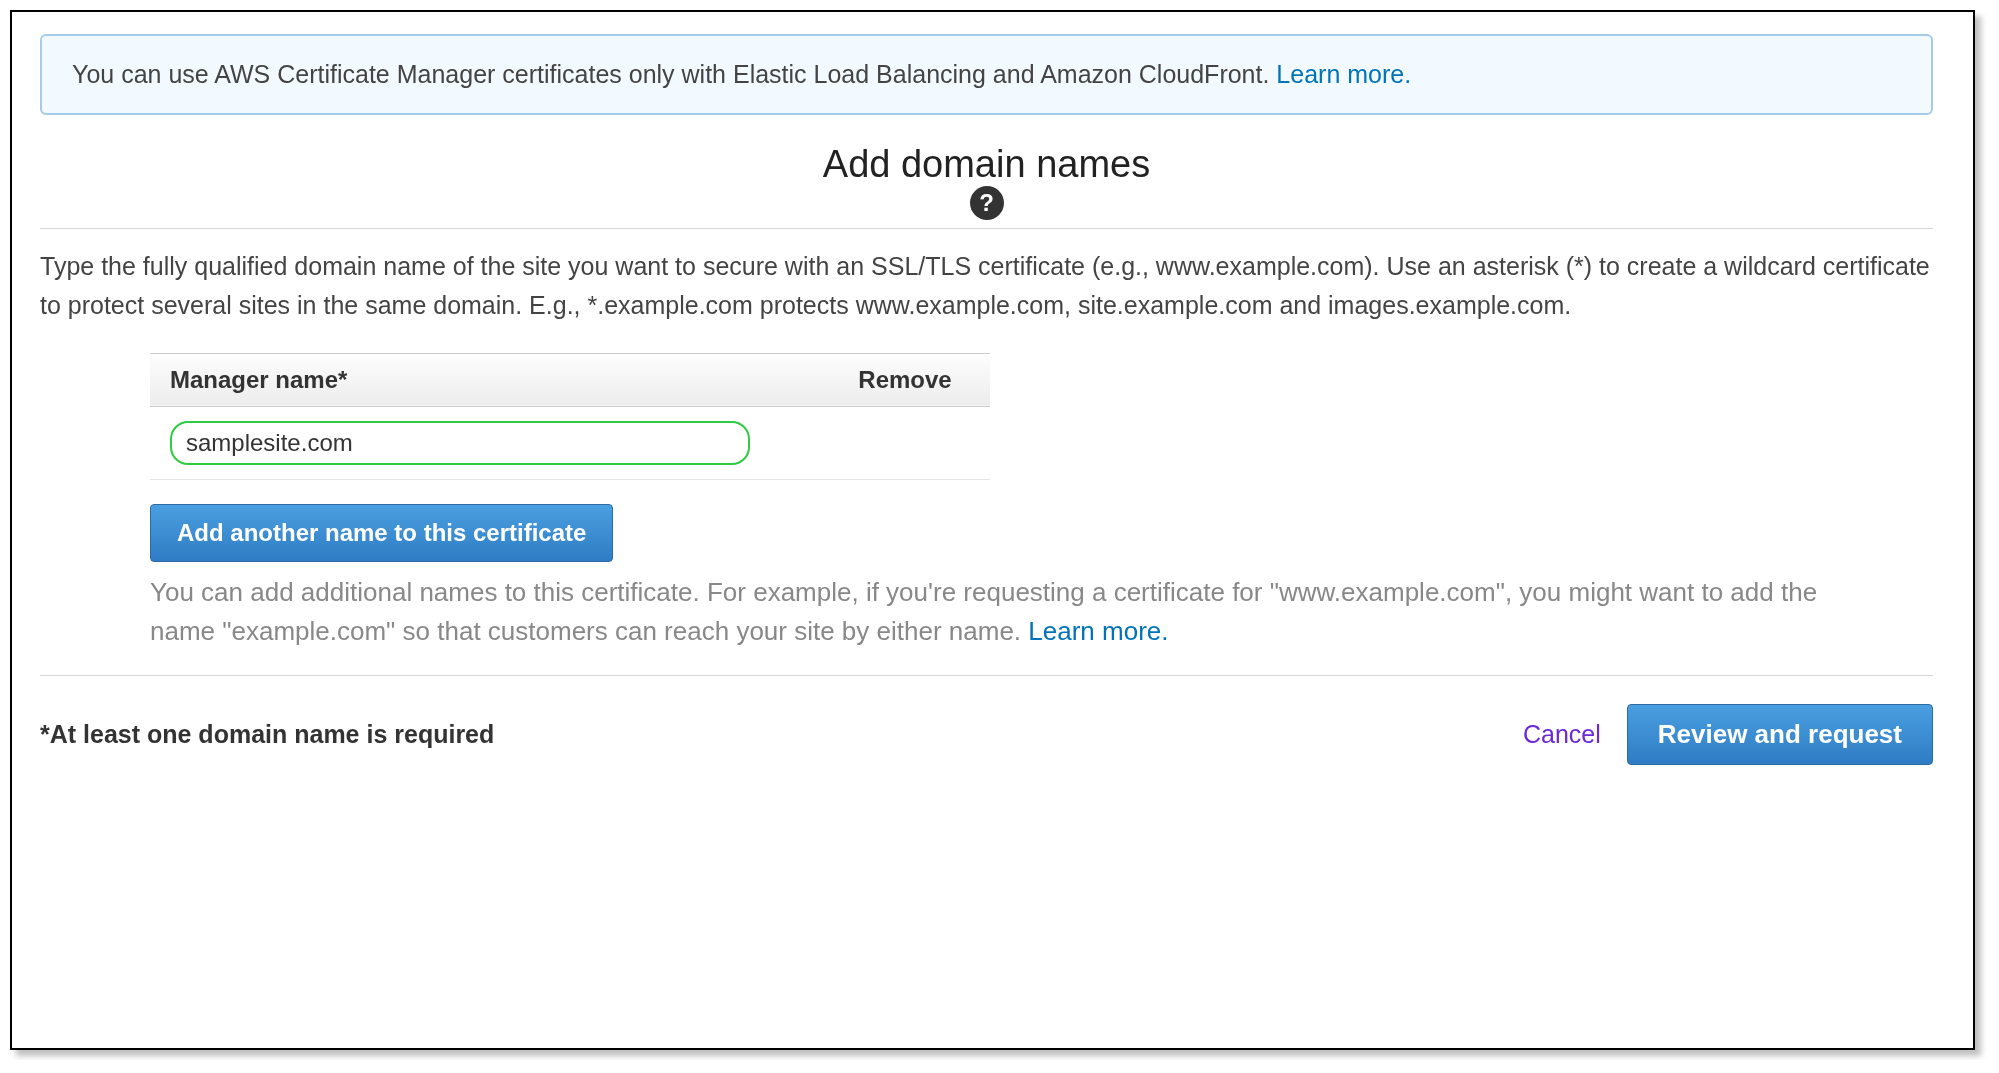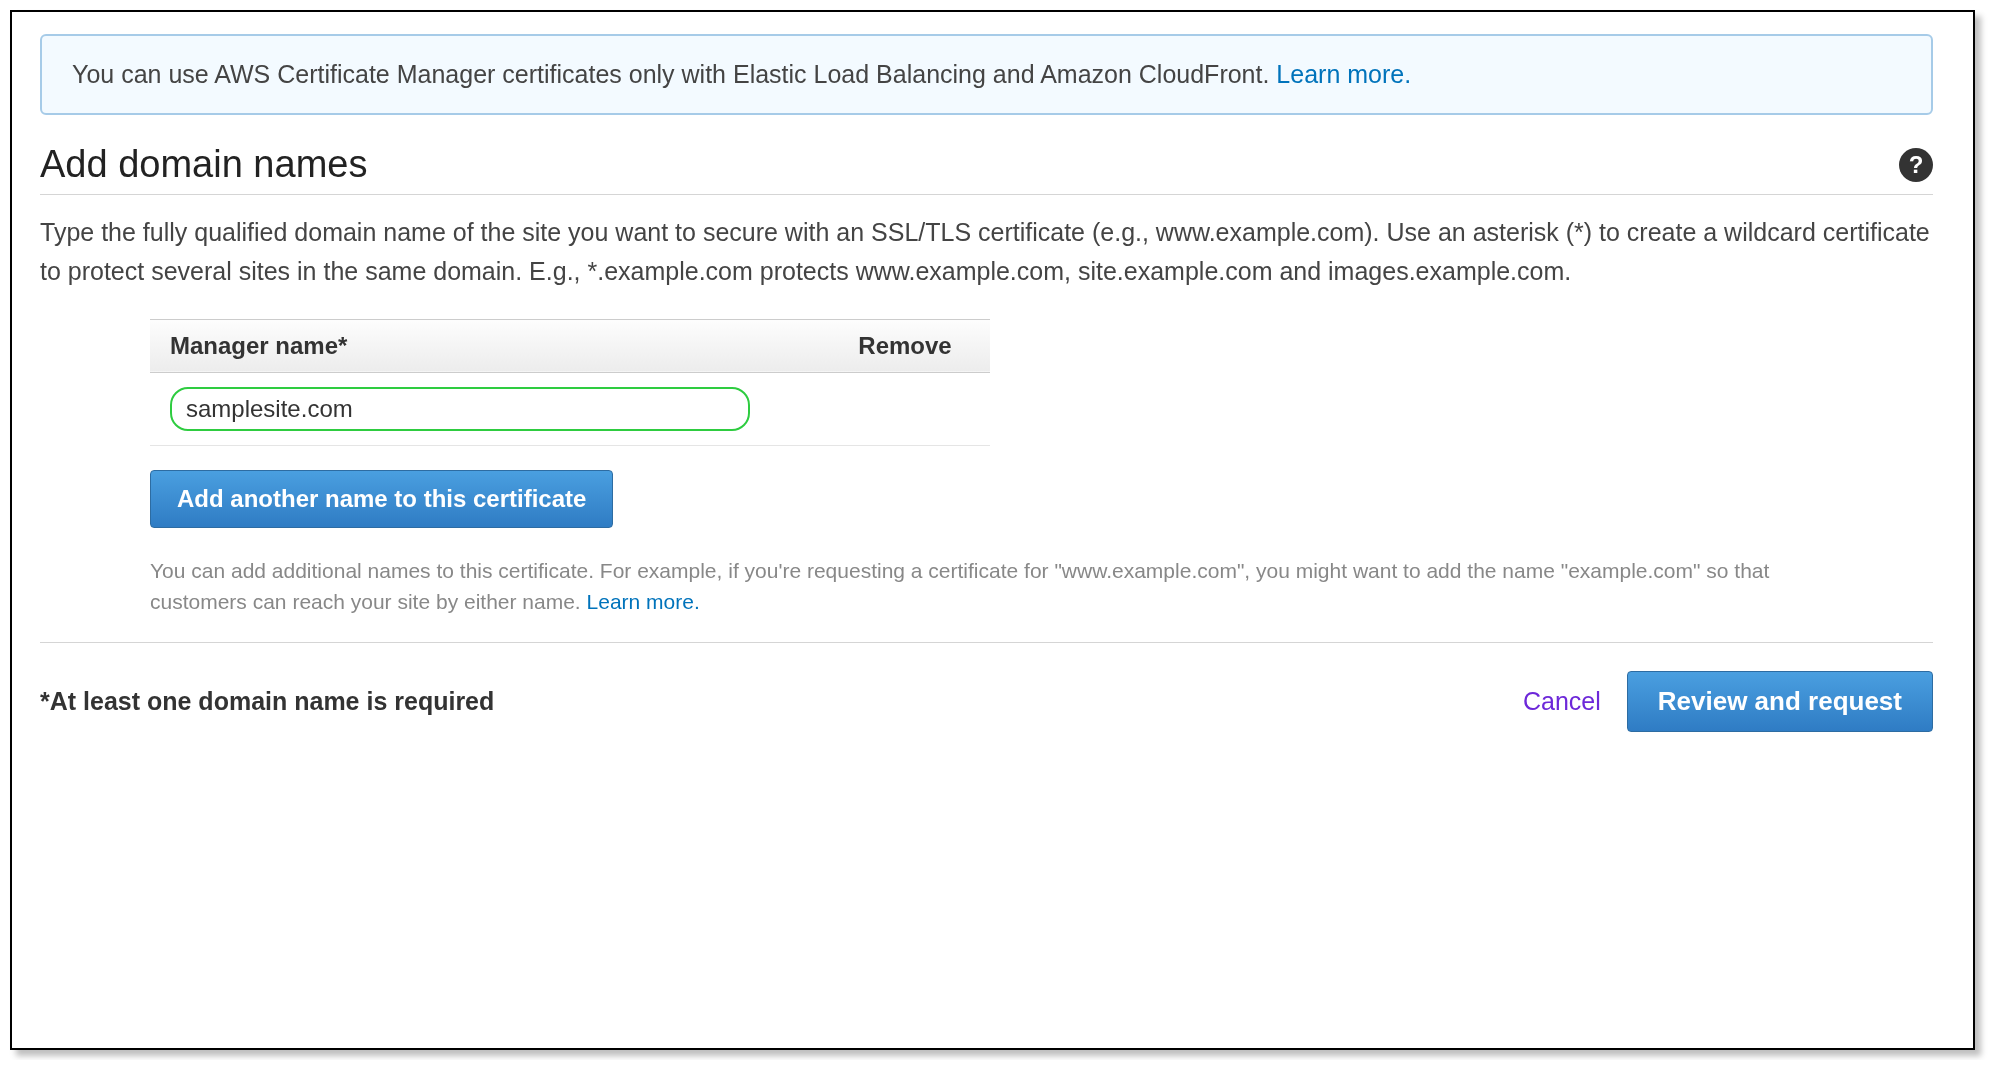--- a/index.html
+++ b/index.html
@@ -25,20 +25,21 @@
       margin-bottom: 28px;
     }
     .info-banner a { color: #0073bb; text-decoration: none; }
     .title-row {
       display: flex;
       justify-content: space-between;
       align-items: center;
       border-bottom: 1px solid #d5d5d5;
       padding-bottom: 8px;
       margin-bottom: 18px;
+      flex-direction: column;
     }
     .page-title { font-size: 38px; font-weight: 400; color: #222; }
     .help-icon {
       width: 34px; height: 34px; border-radius: 50%;
       background: #333; color: #fff; font-weight: bold;
       font-size: 24px; display:flex; align-items:center; justify-content:center;
     }
     .description {
       font-size: 25px; color: #444; line-height: 1.55;
       margin-bottom: 28px;
@@ -87,22 +88,22 @@
       margin-top: 24px;
       font-size: 24px; font-weight: bold;
       color: #fff;
       padding: 14px 26px;
       border: 1px solid #2d6ca2;
       border-radius: 4px;
       background: linear-gradient(#4a9fe0, #2f7cc4);
       cursor: pointer;
     }
     .add-hint {
-      margin-top: 27px;
-      font-size: 21px;
+      margin-top: 11px;
+      font-size: 26px;
       color: #888;
       line-height: 1.5;
       width: 1700px;
     }
     .add-hint a { color: #0073bb; text-decoration: none; }
     .divider {
       margin-top: 24px;
       border-top: 1px solid #d5d5d5;
     }
     .footer-row {

